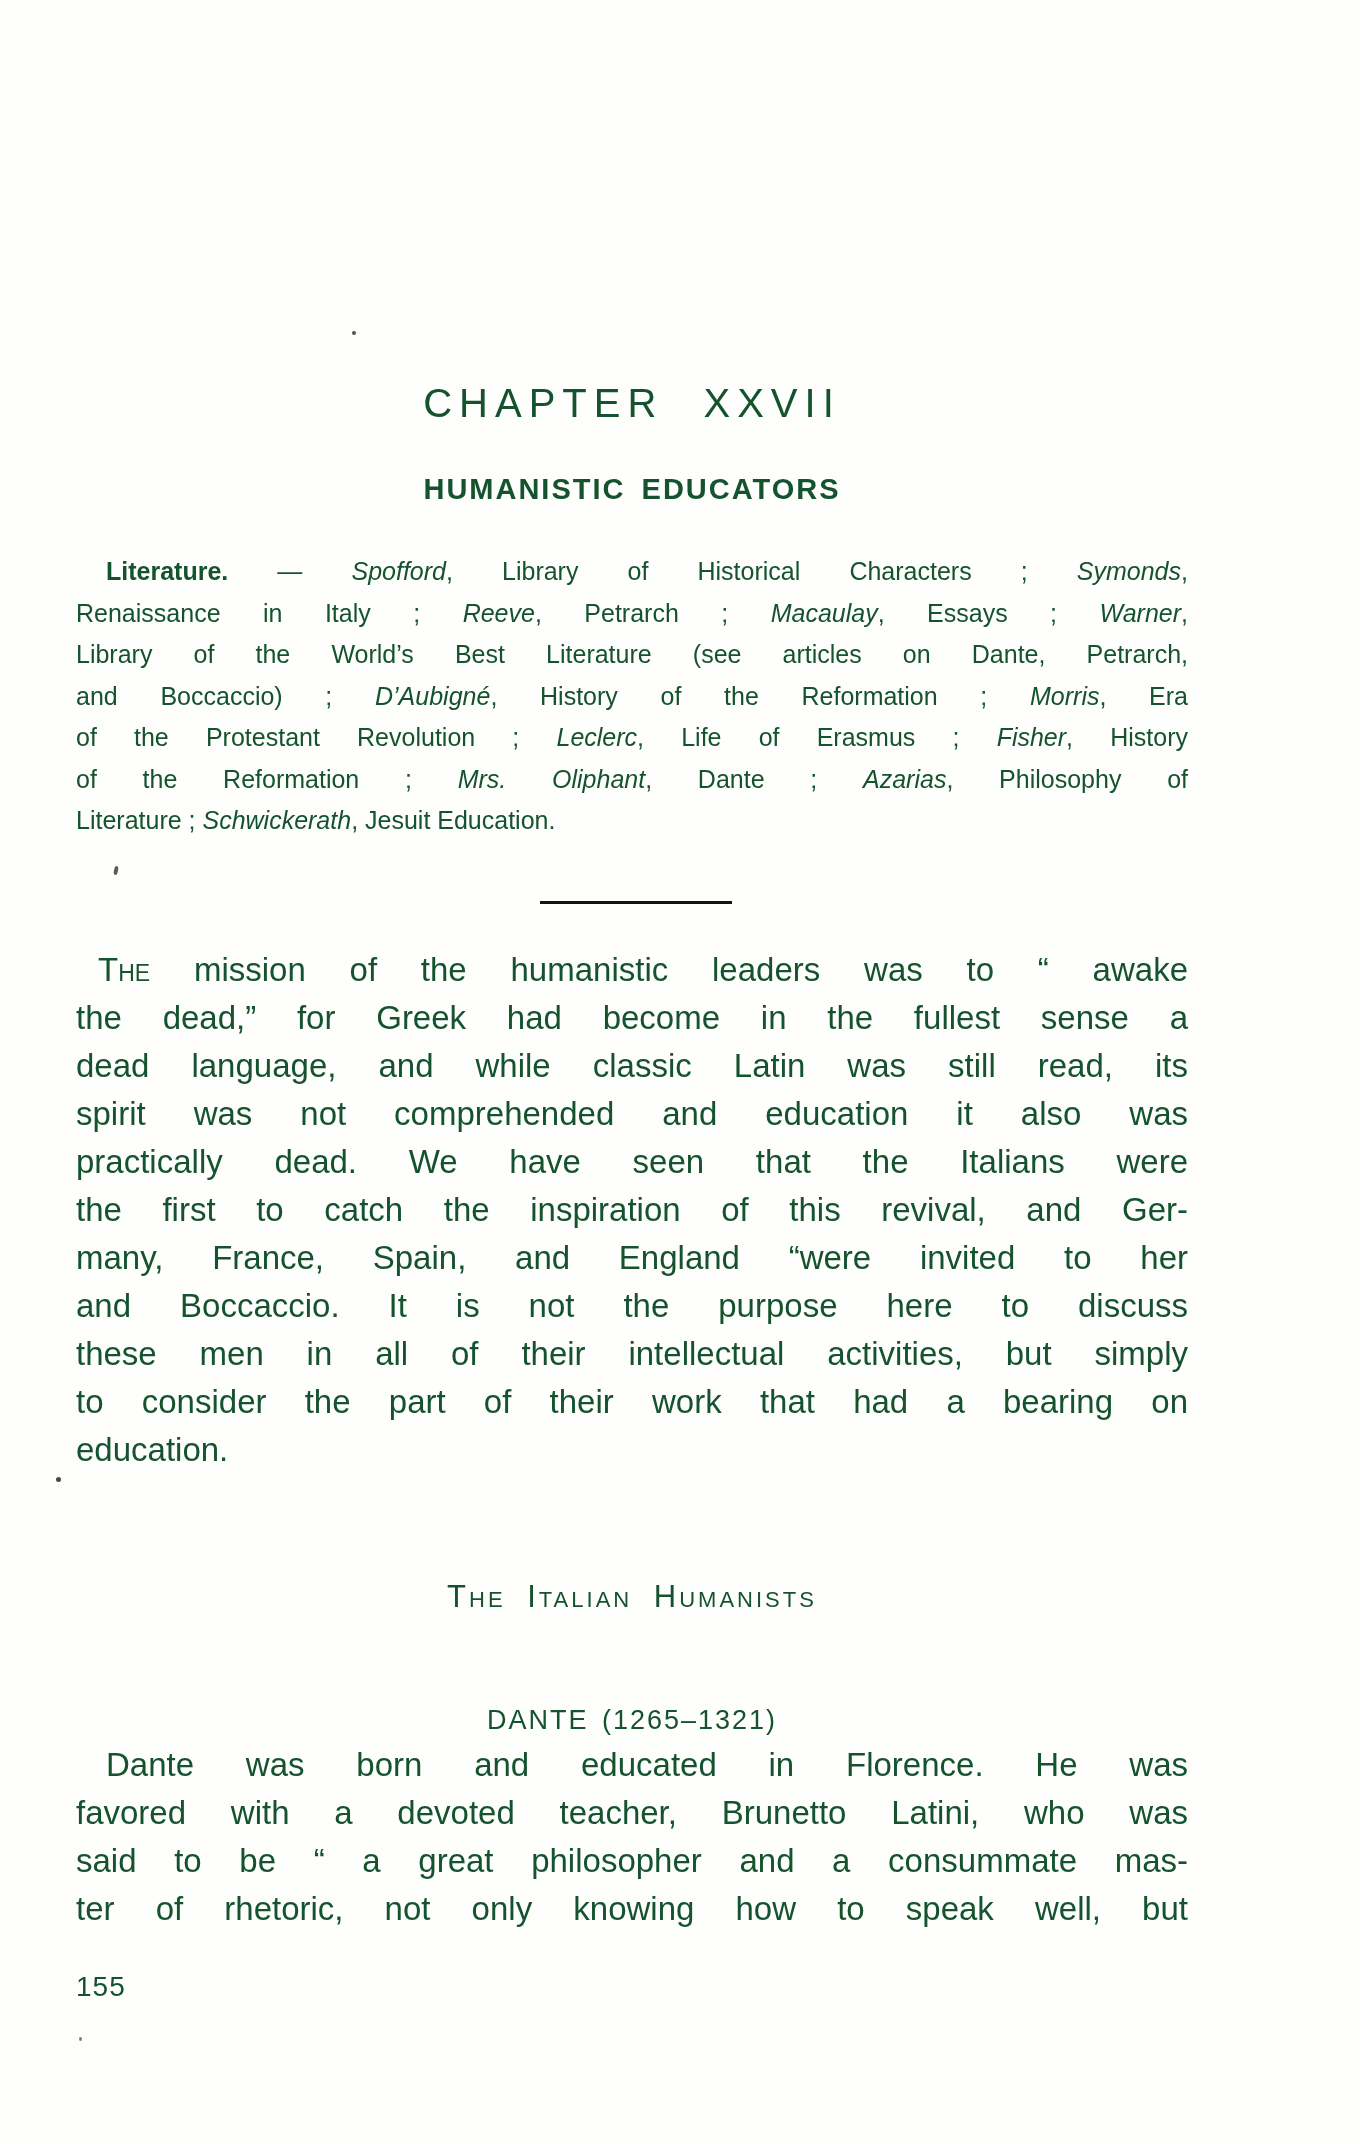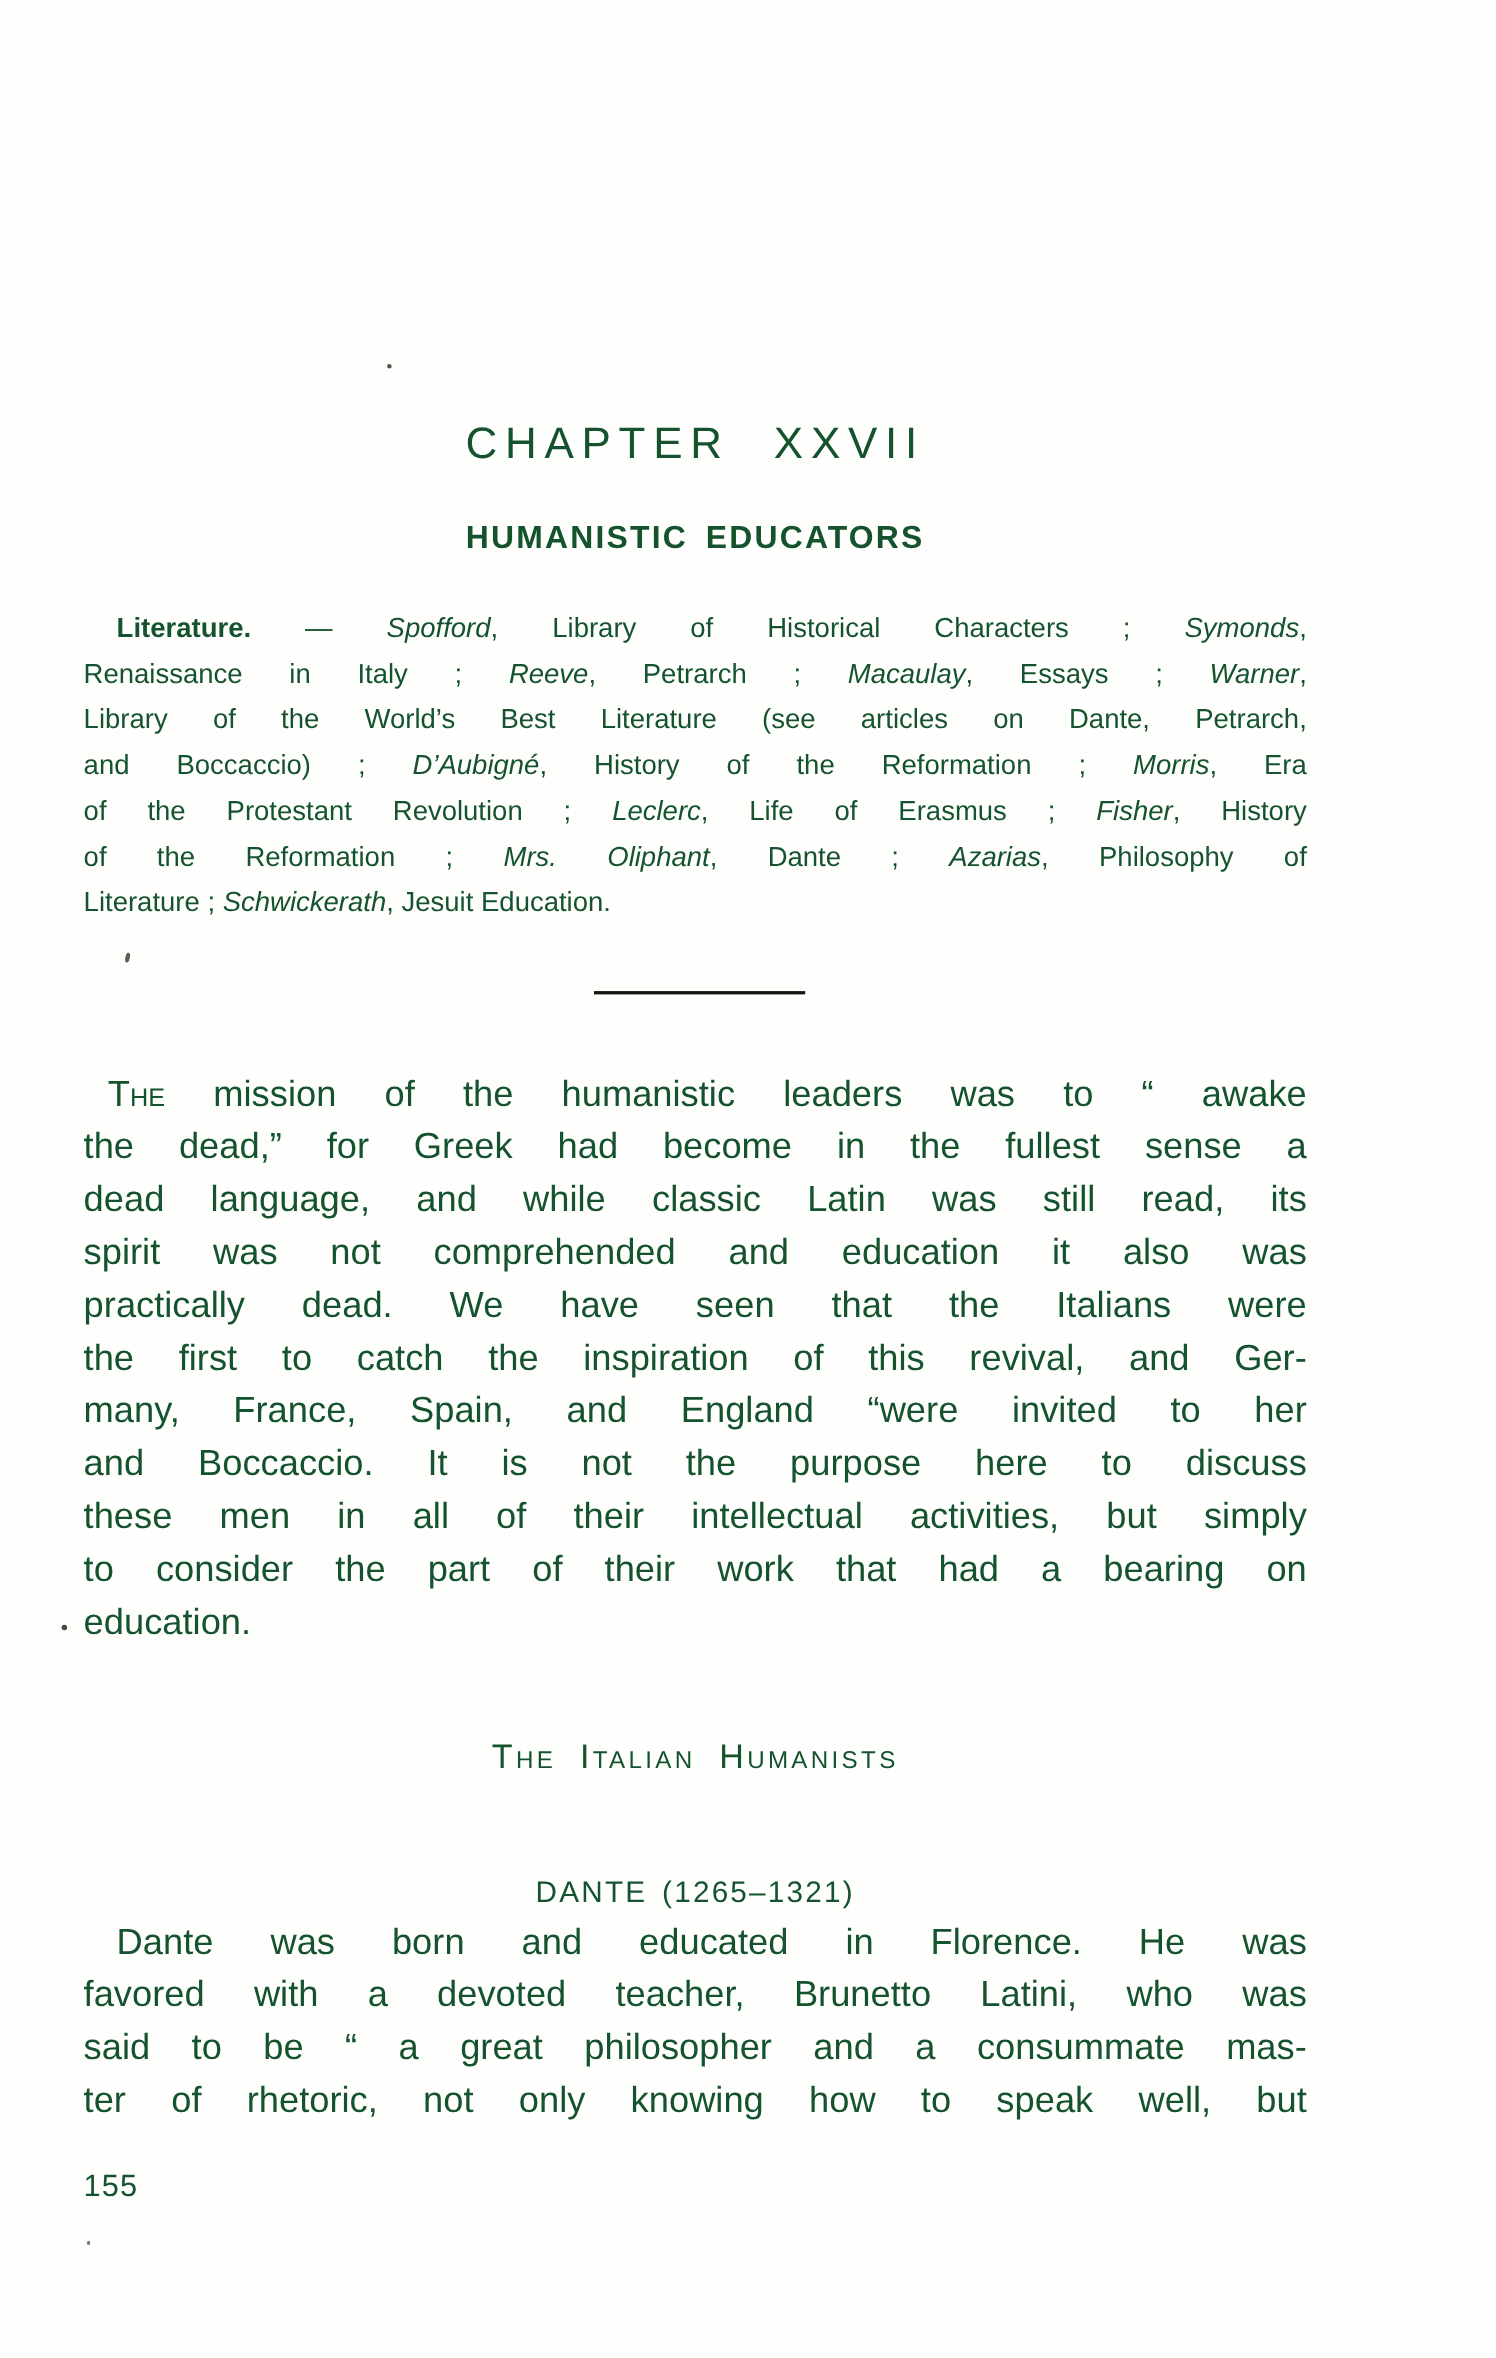--- a/index.html
+++ b/index.html
@@ -44,21 +44,21 @@
     left: 540px;
     width: 192px;
     height: 3px;
     background: #16140f;
   }
 
   .bodytext {
     font-size: 33px;
     line-height: 48px;
   }
-  .para1 { top: 946px; margin-top: 24px; }
+  .para1 { top: 946px; }
   .para2 { top: 1741px; }
 
   .section-heading {
     top: 1578px;
     text-align: center;
     font-size: 31px;
     line-height: 38px;
     font-variant: small-caps;
     letter-spacing: 3px;
     word-spacing: 10px;

